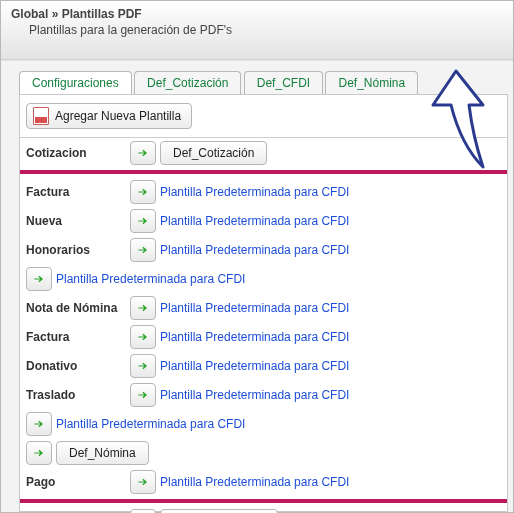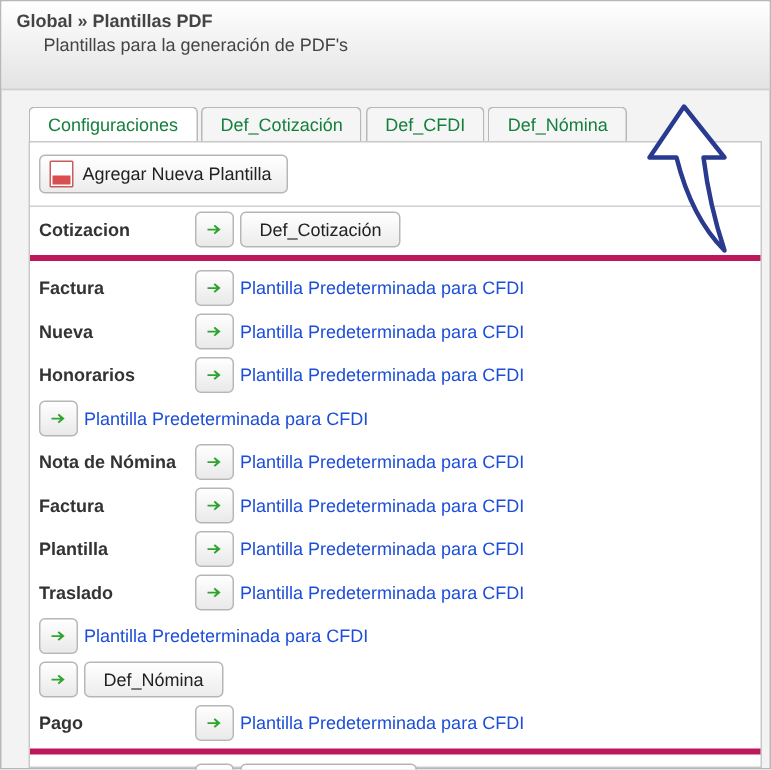--- a/index.html
+++ b/index.html
@@ -250,21 +250,21 @@
         <span class="label">Factura</span>
         <span class="arrow-btn">
           <svg viewBox="0 0 24 24">
               <path d="M4 11h10l-3-3 1.5-1.5L19 12l-6.5 5.5L11 16l3-3H4z" fill="#2fa52f"></path>
             </svg>
         </span>
         <span class="value-text">Plantilla Predeterminada para CFDI</span>
       </div>
 
       <div class="row">
-        <span class="label">Plantilla</span>
+        <span class="label">Donativo</span>
         <span class="arrow-btn">
           <svg viewBox="0 0 24 24">
               <path d="M4 11h10l-3-3 1.5-1.5L19 12l-6.5 5.5L11 16l3-3H4z" fill="#2fa52f"></path>
             </svg>
         </span>
         <span class="value-text">Plantilla Predeterminada para CFDI</span>
       </div>
 
       <div class="row">
         <span class="label">Traslado</span>

